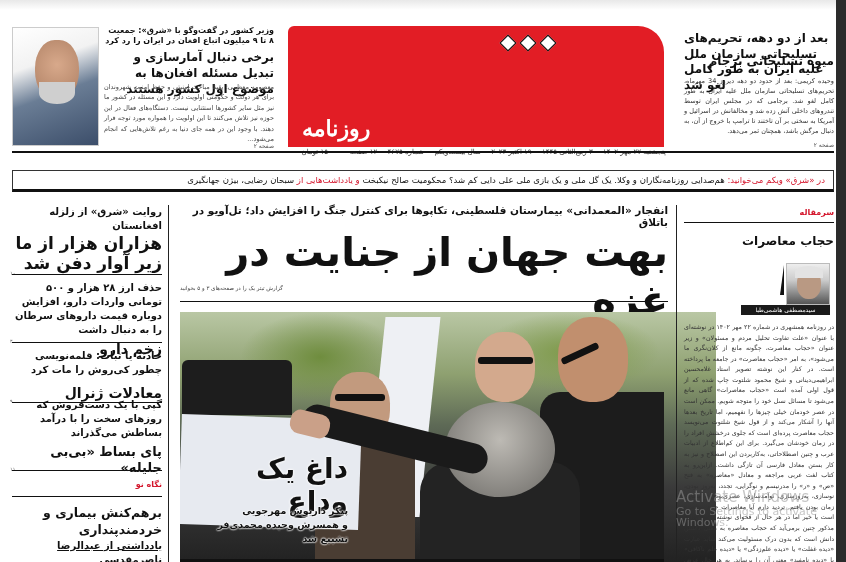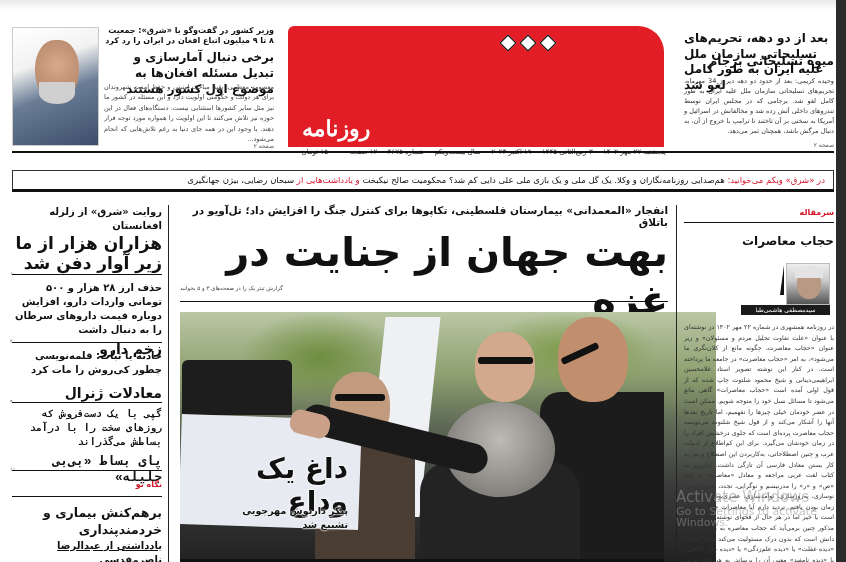--- a/index.html
+++ b/index.html
@@ -152,20 +152,21 @@
     <div class="p3"></div>
   <div class="glasses" style="left:380px;top:38px;width:40px;transform:rotate(-25deg);"></div>
   <div class="banner"></div>
   <div class="mourner-body"></div>
   <div class="mourner"></div>
   <div class="arm"></div>
     <div class="hand"></div>
   <div class="photo-title">داغ یک وداع</div>
   <div class="photo-caption">
     <div>پیکر داریوش مهرجویی</div>
+    <div>و همسرش وحیده محمدی‌فر</div>
     <div>تشییع شد</div>
   </div>
 </div>
 <div class="photo-bottom"></div>
 
 <div class="vline-left"></div>
 
 <div class="lc" style="top:205px;">
   <div class="lc-kicker">روایت «شرق» از زلزله افغانستان</div>
   <div class="lc-title" style="font-size:17px;">هزاران هزار از ما زیر آوار دفن شد</div>
@@ -180,21 +181,21 @@
 <div class="lc-pg" style="top:338px;">۴</div>
 <div class="lc-sep" style="top:342px;"></div>
 
 <div class="lc" style="top:349px;">
   <div class="lc-kicker">حادثه یا ثبات: قلمه‌نویسی چطور کی‌روش را مات کرد</div>
   <div class="lc-title" style="font-size:14px;margin-top:8px;">معادلات ژنرال</div>
 </div>
 <div class="lc-pg" style="top:398px;">۹</div>
 <div class="lc-sep" style="top:402px;"></div>
 
-<div class="lc" style="top:408px;font-family:Liberation Mono, monospace;">
+<div class="lc" style="top:398px;">
   <div class="lc-kicker">گپی با یک دست‌فروش که روزهای سخت را با درآمد بساطش می‌گذراند</div>
   <div class="lc-title" style="font-size:13px;margin-top:4px;">پای بساط «بی‌بی جلیله»</div>
 </div>
 <div class="lc-pg" style="top:466px;">۱۱</div>
 <div class="lc-sep" style="top:470px;"></div>
 
 <div class="lc" style="top:480px;">
   <div class="red-label">نگاه نو</div>
 </div>
 <div class="lc-sep" style="top:496px;"></div>

